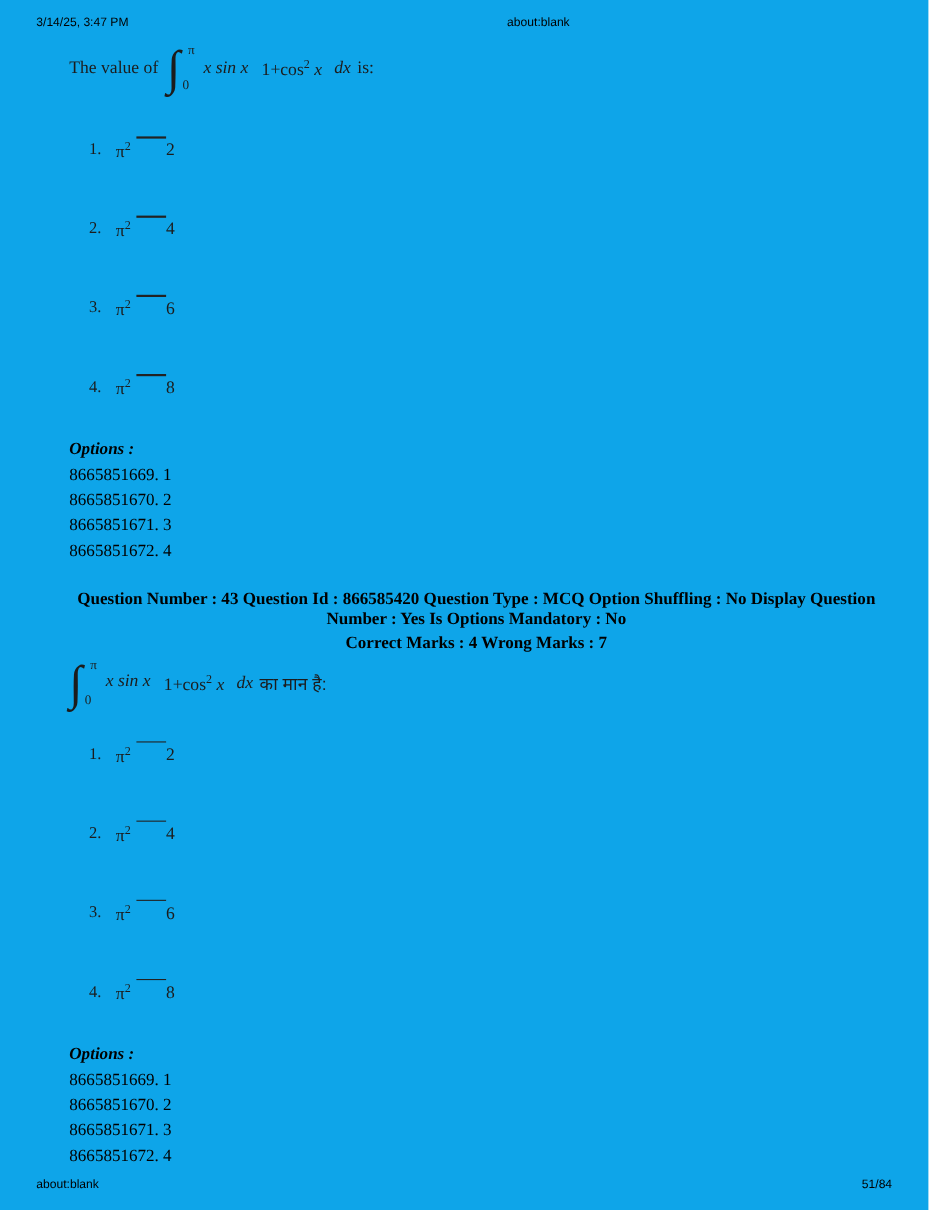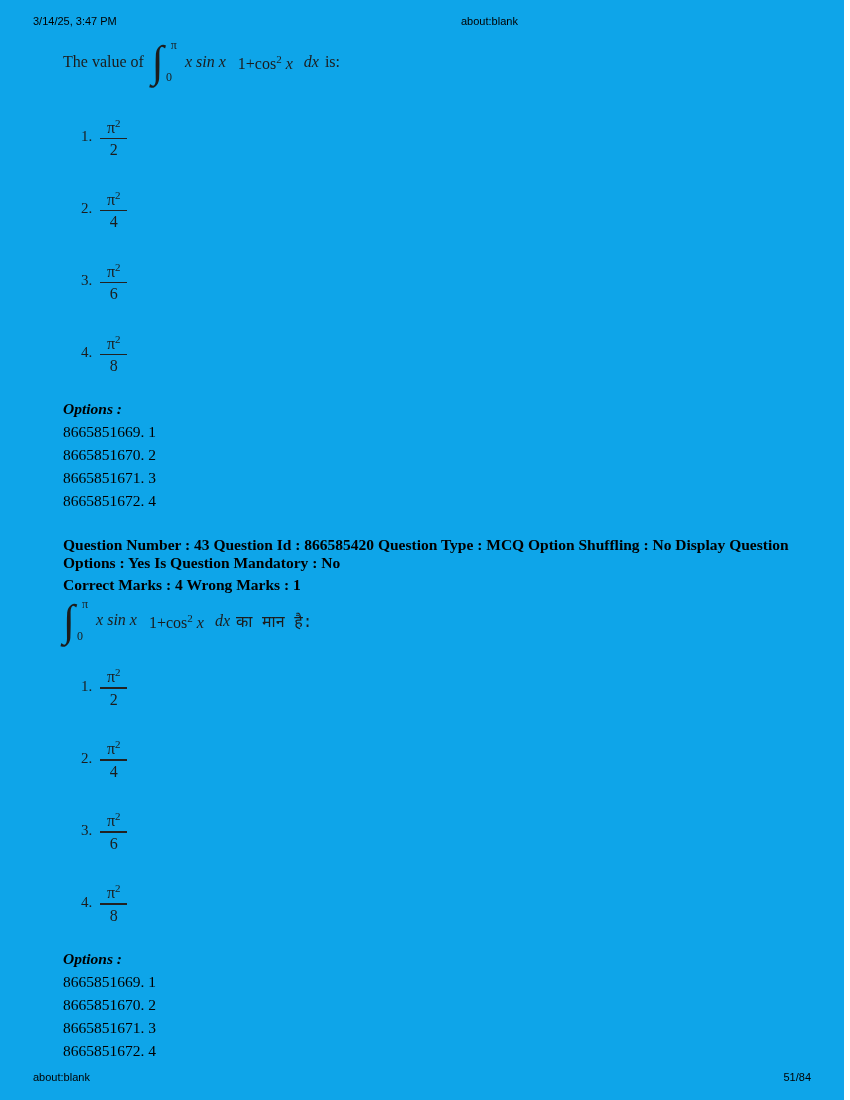--- a/index.html
+++ b/index.html
@@ -41,38 +41,38 @@
   .fden { font-size:16px; line-height:20px; padding:0 6px; }
   .fden sup, .cnum sup { font-size:11px; }
   .fbar { align-self:stretch; height:1.5px; background:#222; }
   .italic { font-style:italic; }
   .dx { font-style:italic; margin-right:6px; }
 
   
   .choices { margin-top:26px; padding-left:18px; }
   .choice { display:flex; align-items:center; height:53px; margin-bottom:19px; color:#1c1c1c; }
   .choice-label { font-size:15px; margin-right:8px; }
-  .cfrac { display:inline-flex; flex-direction:column; align-items:center; }
+  .cfrac { display:inline-flex; align-items:center; }
   .cnum { font-size:16px; line-height:19px; padding:0 5px 1px; }
   .cden { font-size:16px; line-height:19px; padding-top:1px; }
   .cfrac .fbar { min-width:27px; }
 
   
   .options-block { font-size:15.5px; }
   .opt-heading { font-weight:bold; line-height:22px;font-style:italic; }
   .opt-item { line-height:23px; }
 
   
   .meta { margin-top:24px; font-weight:bold; font-size:15.5px; line-height:17.5px; }
-  .meta p { margin:0; }
+  .meta p { margin:0;text-align:center; }
   .meta p + p { margin-top:5px; }
 
   .q-row.hi { margin-top:5px; }
   .choices.hi { margin-top:17px; }
-  .devanagari { font-family:Liberation Mono, monospace;text-align:right; }
+  .devanagari { font-family:Liberation Sans, sans-serif;text-align:right; }
 </style>
 </head>
 <body>
 
 <div class="page">
 
   <div class="hdr">
     <span class="hdr-dt">3/14/25, 3:47 PM</span>
     <span class="hdr-title">about:blank</span>
   </div>
@@ -132,22 +132,22 @@
 
     <div class="options-block">
       <div class="opt-heading">Options :</div>
       <div class="opt-item">8665851669. 1</div>
       <div class="opt-item">8665851670. 2</div>
       <div class="opt-item">8665851671. 3</div>
       <div class="opt-item">8665851672. 4</div>
     </div>
 
     <div class="meta">
-      <p><span>Question Number : 43 Question Id : 866585420 Question Type : MCQ Option Shuffling : No Display Question</span><br><span>Options : Yes Is Question Mandatory : No</span></p>
-      <p>Correct Marks : 4 Wrong Marks : 1</p>
+      <p><span>Question Number : 43 Question Id : 866585420 Question Type : MCQ Option Shuffling : No Display Question</span><br><span>Number : Yes Is Options Mandatory : No</span></p>
+      <p>Correct Marks : 4 Wrong Marks : 7</p>
     </div>
 
     <div class="q-row hi">
       <span class="int-wrap">
         <span class="int-sign">∫</span>
         <span class="int-upper">π</span>
         <span class="int-lower">0</span>
       </span>
       <span class="frac">
         <span class="fnum italic">x sin x</span>

